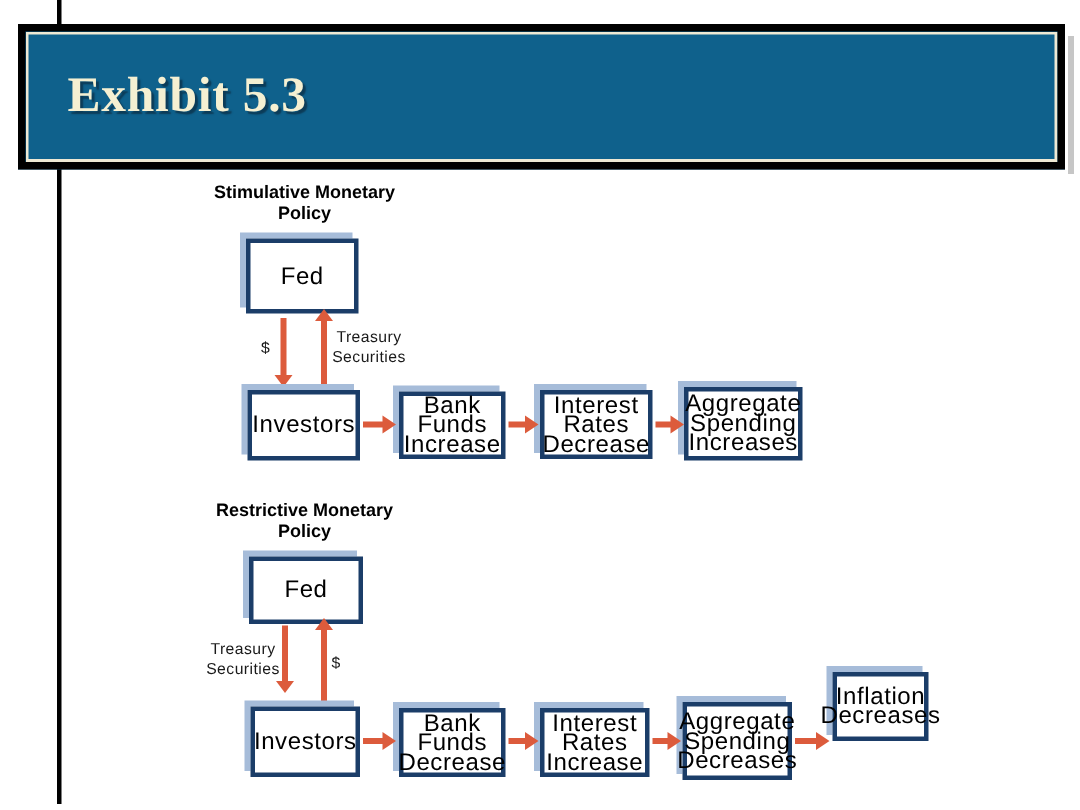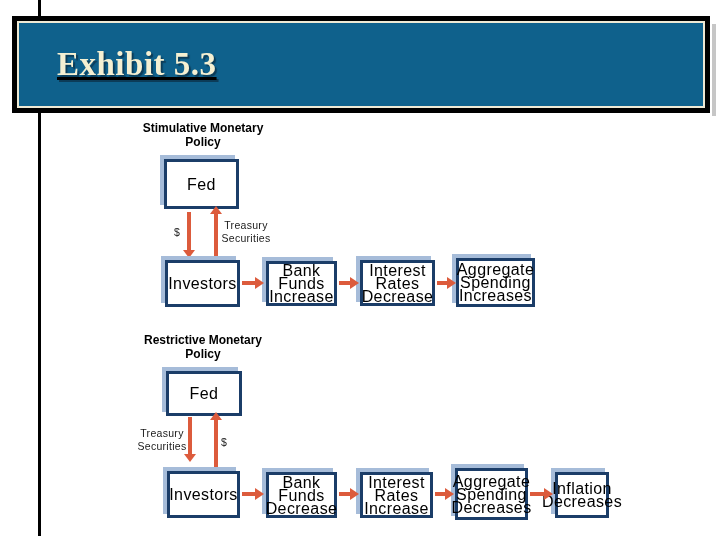--- a/index.html
+++ b/index.html
@@ -8,21 +8,21 @@
     font-family:"Liberation Sans", sans-serif; overflow:hidden;
   }
   .vline {
     position:absolute; left:38px; top:0; width:3px; height:536px;
     background:#000000;
   }
   .header {
     position:absolute; left:12px; top:16px; width:698px; height:97px;
     box-sizing:border-box; background:#0f618c; border:5px solid #000000;
     box-shadow: inset 0 0 0 2px #eee9d4;
-    display:flex; align-items:center; padding-left:40px;text-decoration:underline;
+    display:flex; align-items:center; padding-left:28px;
   }
   .header-title {
     font-family:"Liberation Serif", serif; font-weight:bold; font-size:33px;
     color:#f5f0d2; text-shadow:2px 2px 1px rgba(10,40,60,0.65);
     letter-spacing:0.5px;
   }
   .header-edge {
     position:absolute; left:712px; top:24px; width:4px; height:92px;
     background:#c6c6c6;
   }
@@ -117,21 +117,21 @@
   <div class="arrow-label" style="left:217px;top:436px;width:14px">$</div>
 
   <div class="dbox" style="left:167px;top:471px;width:73px;height:47px">Investors</div>
   <div class="dbox" style="left:266px;top:472px;width:71px;height:46px">Bank Funds
 Decrease</div>
   <div class="dbox" style="left:360px;top:472px;width:73px;height:46px">Interest Rates
 Increase</div>
   <div class="dbox" style="left:455px;top:468px;width:73px;height:52px">Aggregate
 Spending
 Decreases</div>
-  <div class="dbox" style="left:555px;top:472px;width:54px;height:46px">Inflation
+  <div class="dbox" style="left:555px;top:448px;width:64px;height:46px">Inflation
 Decreases</div>
 
   <div class="hshaft" style="left:242px;top:492px;width:14px"></div>
   <div class="head-right" style="left:255px;top:488px"></div>
   <div class="hshaft" style="left:339px;top:492px;width:12px"></div>
   <div class="head-right" style="left:350px;top:488px"></div>
   <div class="hshaft" style="left:435px;top:492px;width:11px"></div>
   <div class="head-right" style="left:445px;top:488px"></div>
   <div class="hshaft" style="left:530px;top:492px;width:15px"></div>
   <div class="head-right" style="left:544px;top:488px"></div>

